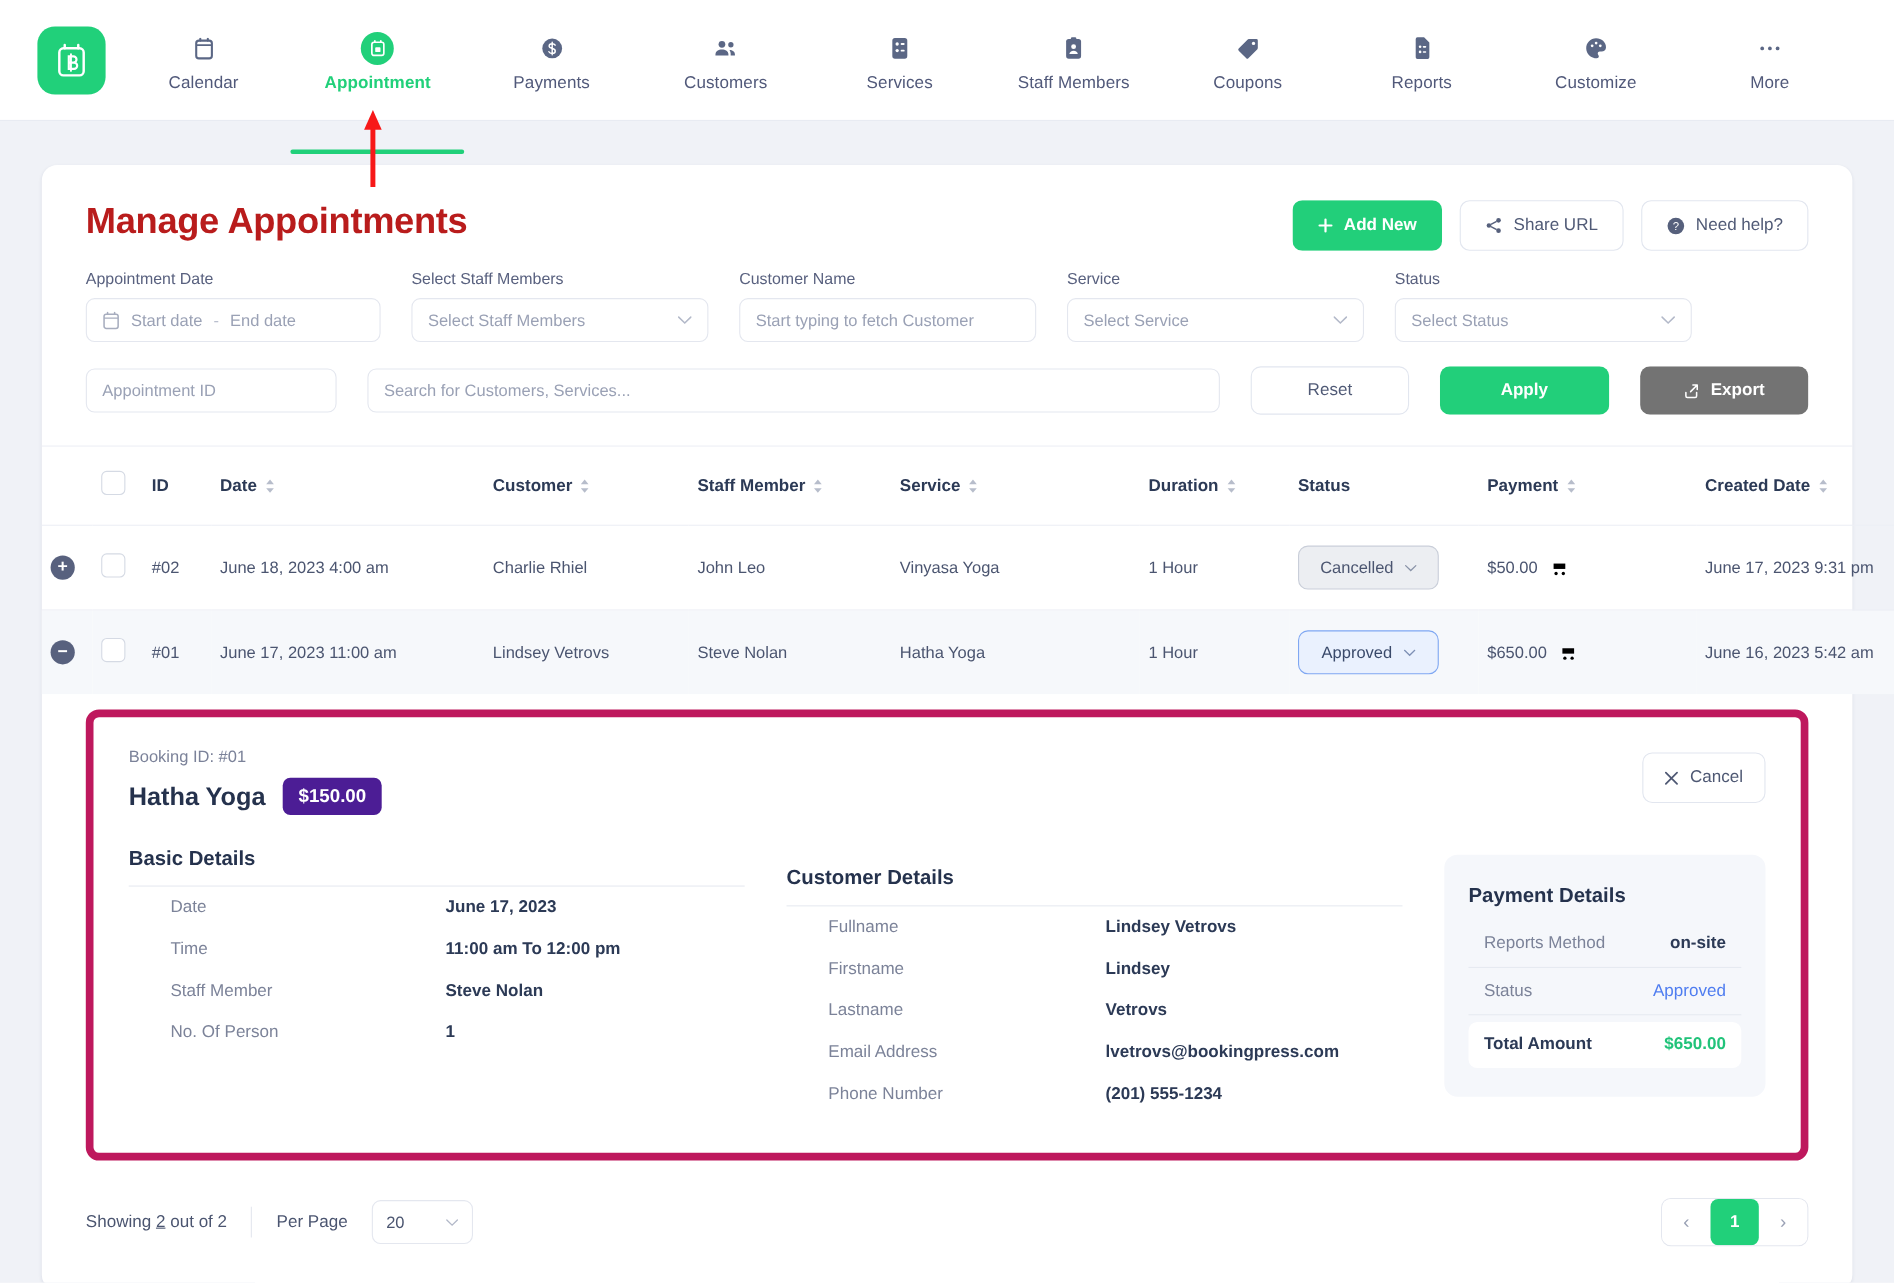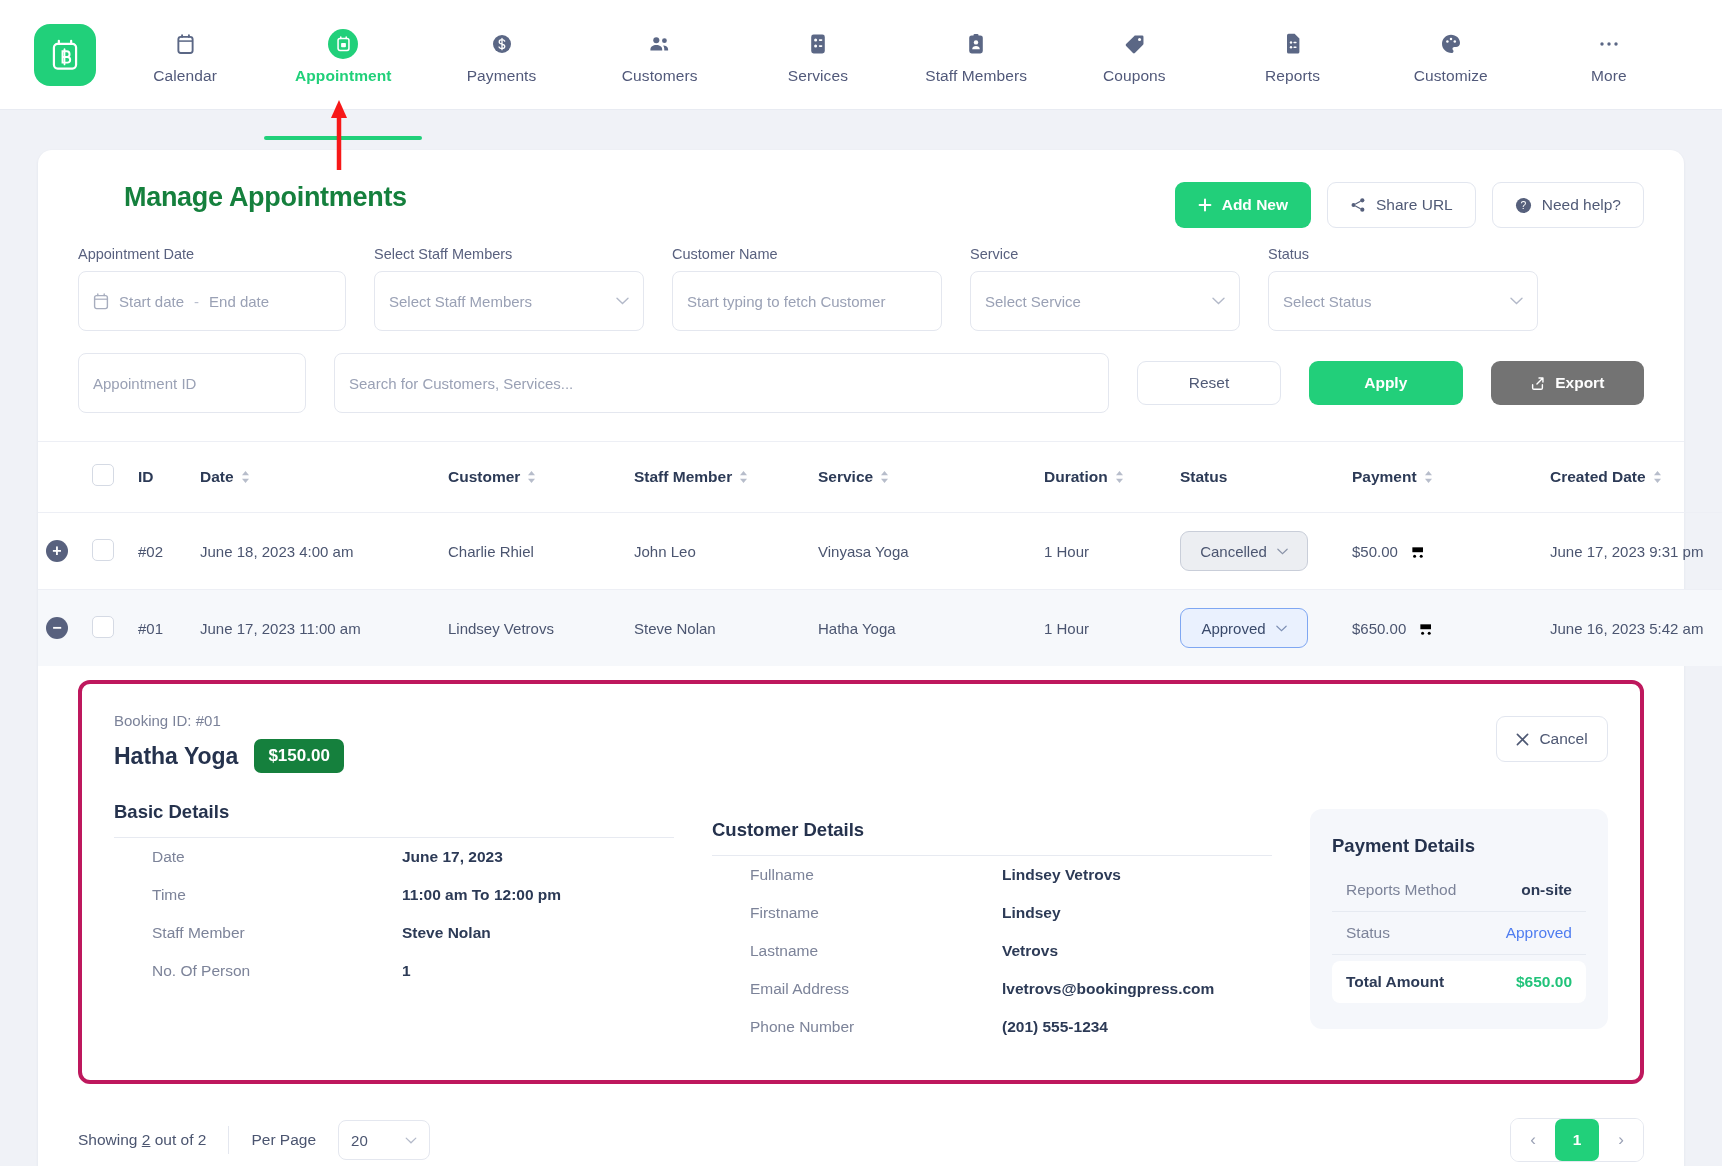--- a/index.html
+++ b/index.html
@@ -77,41 +77,41 @@
   .panel {
     background: #ffffff;
     border-radius: 14px;
     box-shadow: 0 1px 3px rgba(30,40,80,.07);
     min-height: 920px;
   }
   .panel-head {
     display: flex; align-items: flex-start; justify-content: space-between;
     padding: 32px 40px 0 40px;
   }
-  .page-title { font-size: 27px; font-weight: 700; color: #15803d; letter-spacing: -.3px; margin-left: 46px; }
+  .page-title { font-size: 33px; font-weight: 700; color: #b91c1c; letter-spacing: -.3px; }
   .head-actions { display: flex; gap: 16px; align-items: center; }
   .btn {
     height: 46px; border-radius: 9px;
     display: inline-flex; align-items: center; justify-content: center; gap: 10px;
     font-size: 15.5px; font-weight: 600; cursor: pointer;
     padding: 0 22px;
     border: 1px solid transparent;
     white-space: nowrap;
   }
   .btn-green { background: #22cf7a; color: #fff; }
   .btn-orange { background: #737373; color: #fff; }
   .btn-plain { background: #fff; color: #505a76; border: 1px solid #e2e6ef; font-weight: 500; }
   .btn-apply { background: #22cf7a; color: #fff; }
   
   .filters { padding: 18px 40px 28px 40px; border-bottom: 1px solid #edeff5; }
   .filter-row { display: flex; gap: 28px; }
   .filter-cell { display: flex; flex-direction: column; gap: 9px; }
   .filter-label { font-size: 14.5px; color: #5e6party; color: #5d6party; color: #5c6party; color: #5b6party; color:#5a6party; color: #59617f; }
   .field {
-    height: 60px; border: 1px solid #e4e7ef; border-radius: 8px;
+    height: 40px; border: 1px solid #e4e7ef; border-radius: 8px;
     background: #fff;
     display: flex; align-items: center; padding: 0 14px;
     font-size: 15px; color: #9aa1b5;
     position: relative;
   }
   .field .chev { margin-left: auto; color: #b3b9c9; }
   .date-field { width: 268px; gap: 10px; }
   .date-seg { color: #9aa1b5; font-size: 15px; }
   .dash { color: #b9bfce; }
   .w-staff { width: 270px; }
@@ -151,29 +151,29 @@
     width: 128px; height: 40px; border-radius: 9px;
     display: inline-flex; align-items: center; justify-content: center; gap: 10px;
     font-size: 15px; cursor: pointer;
   }
   .pill-cancelled { background: #eceef2; border: 1px solid #c9ced9; color: #4b5570; }
   .pill-approved  { background: #eaf1fe; border: 1px solid #7fa7f2; color: #3a4a6b; }
   .pay-cell { display: inline-flex; align-items: center; gap: 10px; }
   
   .detail-wrap { padding: 14px 40px 0 40px; }
   .detail-card {
-    border: 4px solid #be185d; border-radius: 12px;
+    border: 7px solid #be185d; border-radius: 12px;
     padding: 28px 32px 34px 32px;
     position: relative;
   }
   .booking-id { font-size: 15px; color: #7b melhores; color: #7b8299; }
   .svc-line { display: flex; align-items: center; gap: 16px; margin-top: 10px; }
   .svc-name { font-size: 23px; font-weight: 700; color: #25324d; }
   .svc-price {
-    background: #15803d; color: #fff; font-size: 17px; font-weight: 700;
+    background: #4c1d95; color: #fff; font-size: 17px; font-weight: 700;
     border-radius: 7px; padding: 7px 14px;
   }
   .btn-cancel {
     position: absolute; right: 32px; top: 32px;
     width: 112px; height: 46px; border: 1px solid #e2e6ef; border-radius: 9px;
     background: #fff; color: #4e5group; color: #4e5873;
     display: inline-flex; align-items: center; justify-content: center; gap: 10px;
     font-size: 15.5px; cursor: pointer;
   }
   .detail-cols { display: flex; gap: 38px; margin-top: 28px; }

